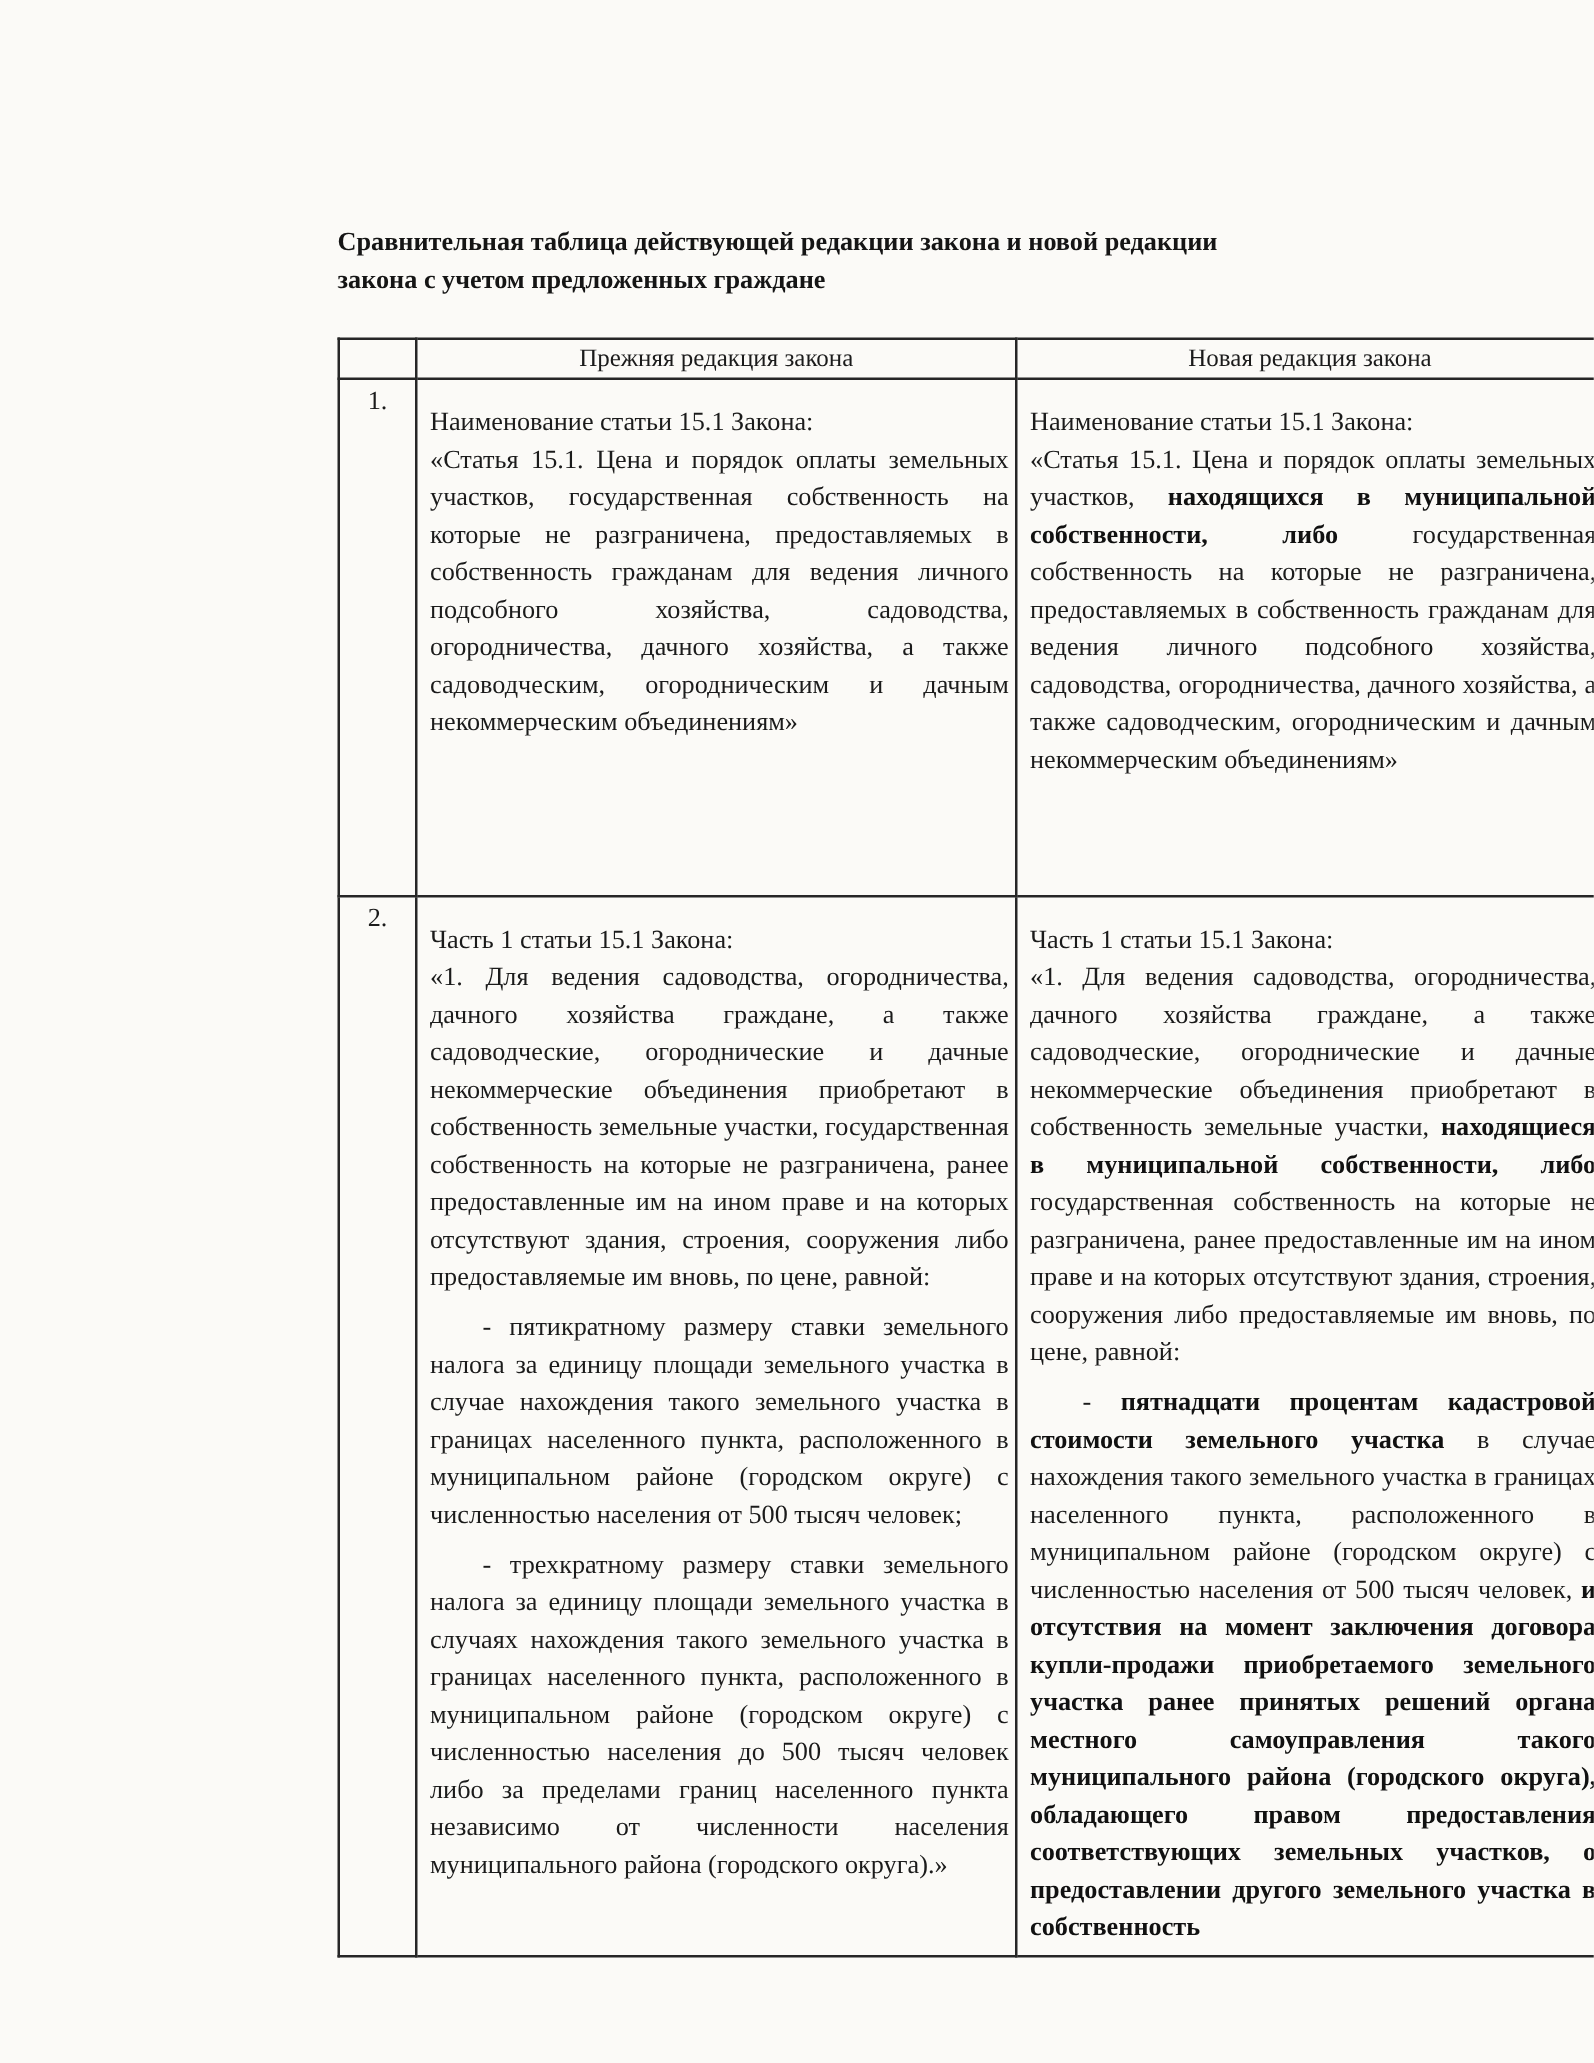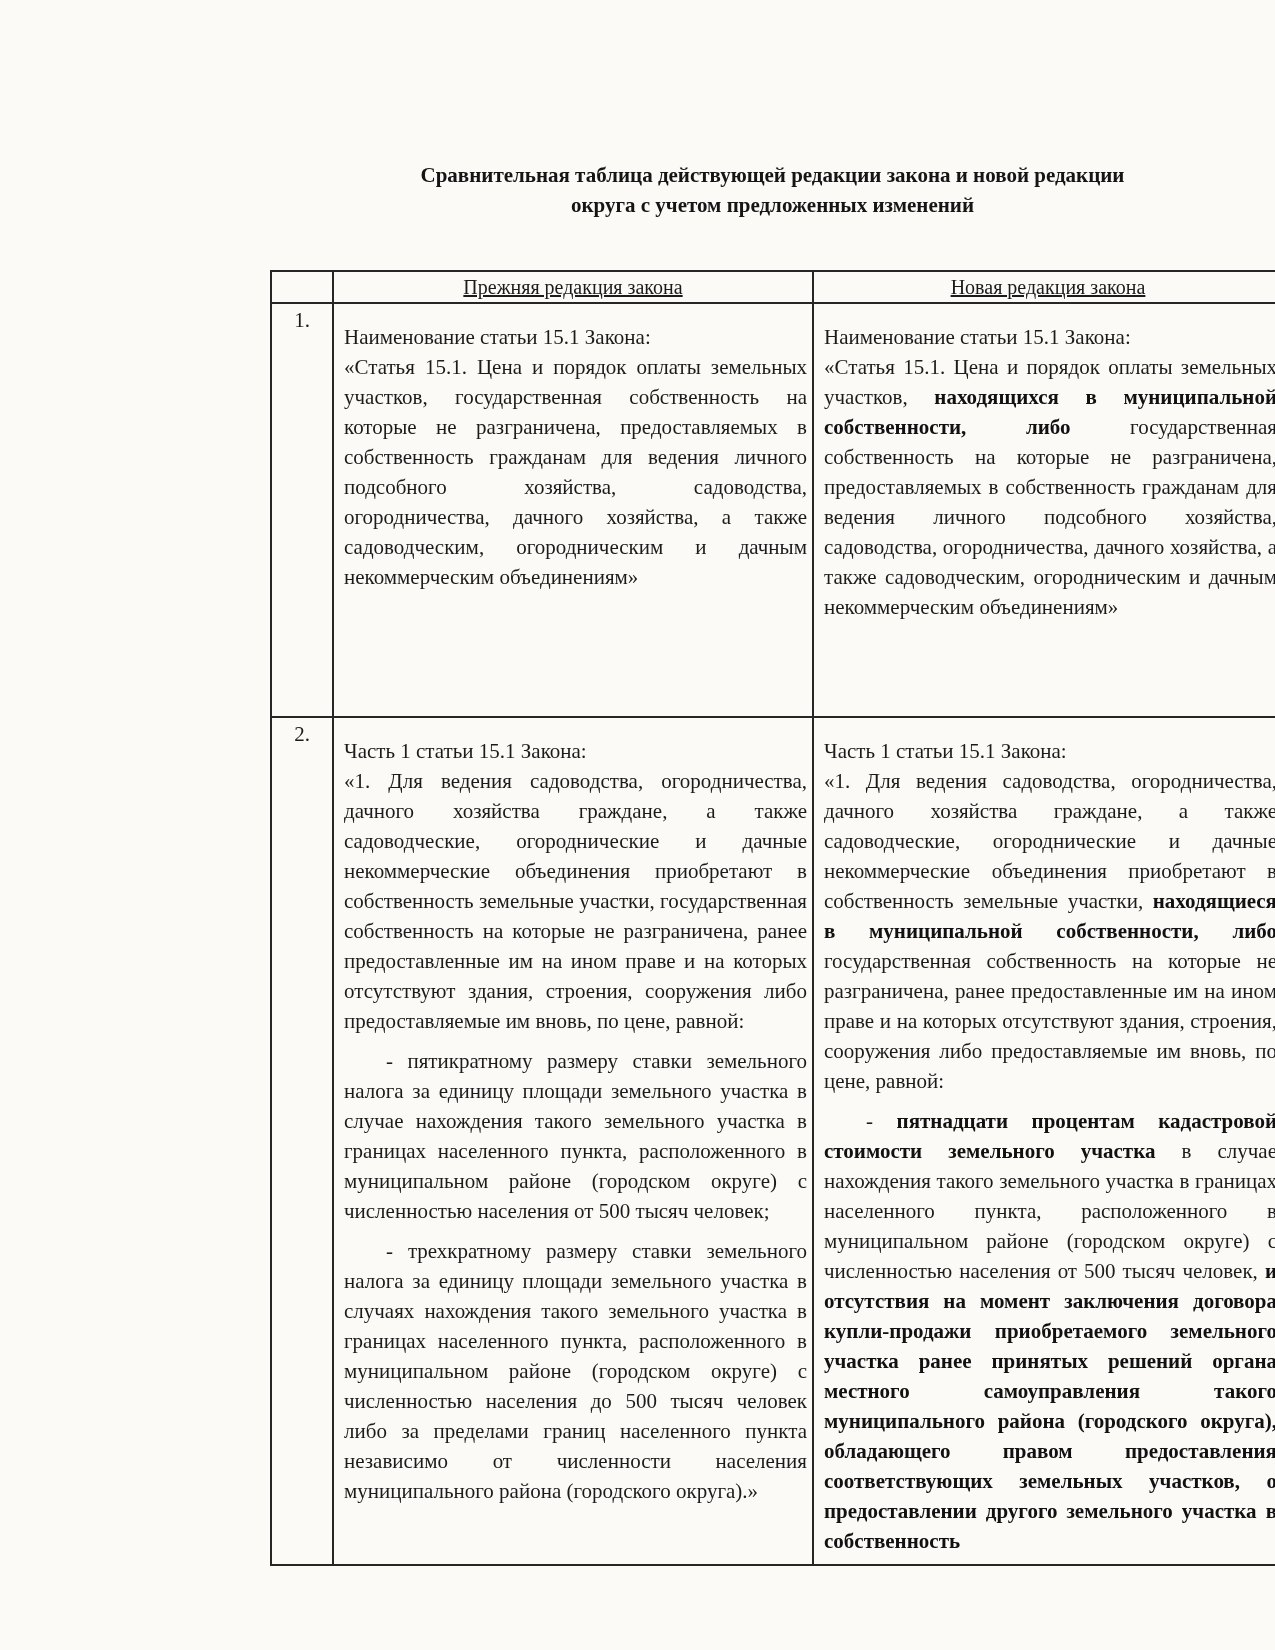--- a/index.html
+++ b/index.html
@@ -10,24 +10,24 @@
     width: 1275px;
     height: 1650px;
     position: relative;
     overflow: hidden;
     background: #fbfaf7;
     color: #1b1b1b;
     font-family: "Liberation Serif", "DejaVu Serif", serif;
   }
   .doc-title {
     position: absolute;
-    top: 160px;
+    top: 178px;
     left: 270px;
     width: 1005px;
-    text-align: center;
+    text-align: left;
     font-weight: bold;
     font-size: 21px;
     line-height: 30px;
     color: #151515;
   }
   .cmp-table {
     position: absolute;
     top: 270px;
     left: 270px;
     width: 1012px;
@@ -42,21 +42,20 @@
   .cmp-table th, .cmp-table td {
     border: 2px solid #262626;
     vertical-align: top;
     font-weight: normal;
   }
   .cmp-table th {
     height: 30px;
     text-align: center;
     padding: 0 4px;
     font-size: 20px;
-    text-decoration: underline;
   }
   .num-cell {
     text-align: center;
     padding-top: 1px;
   }
   .text-cell {
     padding: 18px 5px 8px 10px;
     text-align: justify;
   }
   .cmp-table tbody tr:first-child td { height: 386px; }
@@ -68,21 +67,21 @@
     text-indent: 42px;
     margin-top: 10px;
   }
   .para b { font-weight: bold; color: #111; }
 </style>
 </head>
 <body>
 
 <div class="doc-title">
   <div>Сравнительная таблица действующей редакции закона и новой редакции</div>
-  <div>округа с учетом предложенных изменений</div>
+  <div>закона с учетом предложенных граждане</div>
 </div>
 
 <table class="cmp-table">
   <colgroup>
     <col class="c-num">
     <col class="c-old">
     <col class="c-new">
   </colgroup>
   <thead>
     <tr>

